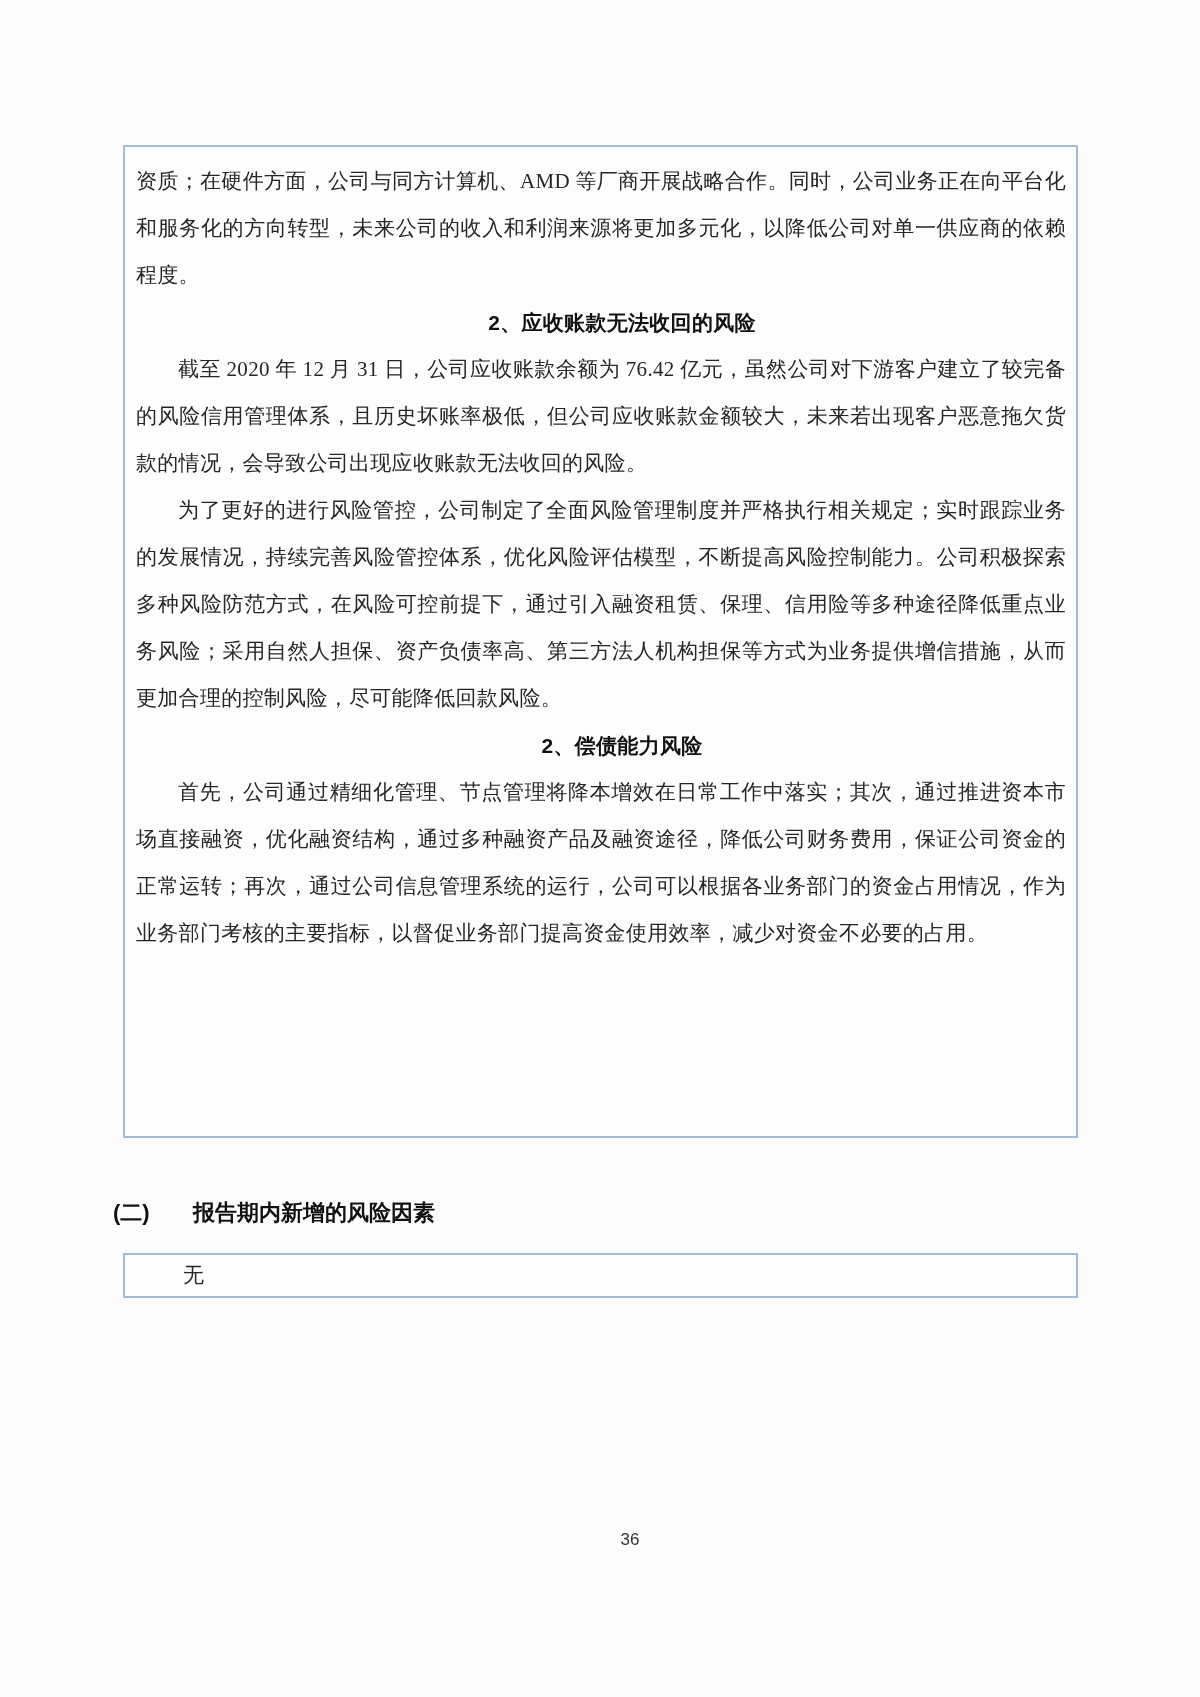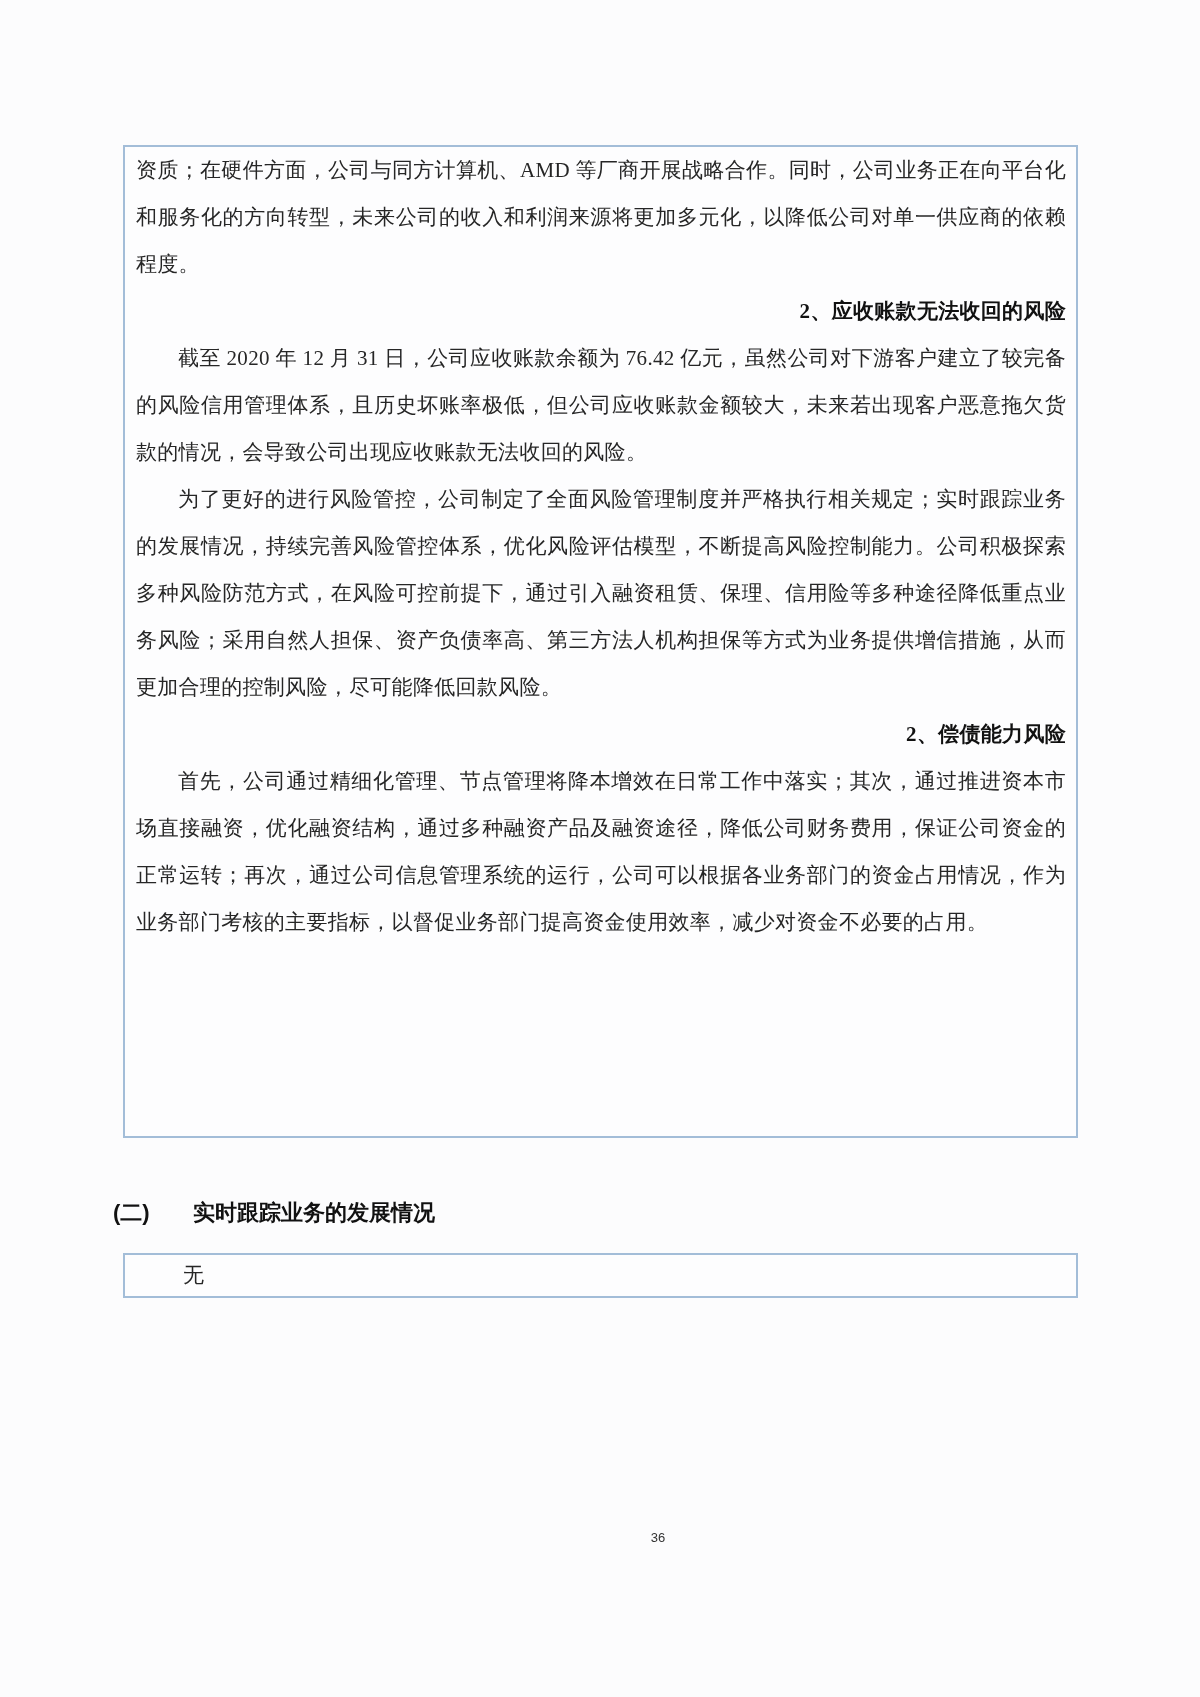--- a/index.html
+++ b/index.html
@@ -14,36 +14,36 @@
   }
   .risk-box {
     position: absolute;
     left: 123px;
     top: 145px;
     width: 955px;
     height: 993px;
     box-sizing: border-box;
     border: 2px solid #a3bdd8;
     background: #fdfdfe;
-    padding: 0 10px 0 11px;
+    padding: 11px 10px 0 11px;
     overflow: hidden;
   }
   .para {
     margin: 0;
     font-size: 21px;
     line-height: 47px;
     text-align: justify;
     letter-spacing: 0.3px;
   }
   .para.heading {
-    font-family: Liberation Serif, serif;
+    font-family: Liberation Sans, sans-serif;
     font-weight: bold;
     color: #111111;
     text-indent: 42px;
-    text-align: right;
+    text-align: center;
   }
   .para.indent { text-indent: 42px; }
   .section-heading {
     position: absolute;
     left: 113px;
     top: 1196px;
     width: 965px;
     font-family: "Liberation Sans", "DejaVu Sans", sans-serif;
     font-weight: bold;
     font-size: 22px;
@@ -64,46 +64,46 @@
     border: 2px solid #a3bdd8;
     background: #fdfdfe;
     font-size: 21px;
     line-height: 41px;
     padding-left: 58px;
     color: #262626;
   }
   .page-number {
     position: absolute;
     top: 1530px;
-    left: 588px;
+    left: 560px;
     width: 140px;
     text-align: center;
     font-family: "Liberation Sans", "DejaVu Sans", sans-serif;
-    font-size: 13px;
+    font-size: 17px;
     color: #333333;
   }
 </style>
 </head>
 <body>
 
 <div class="page">
 
   <div class="risk-box">
     <div>
         <p class="para body">资质；在硬件方面，公司与同方计算机、AMD 等厂商开展战略合作。同时，公司业务正在向平台化和服务化的方向转型，未来公司的收入和利润来源将更加多元化，以降低公司对单一供应商的依赖程度。</p>
         <p class="para heading indent">2、应收账款无法收回的风险</p>
         <p class="para body indent">截至 2020 年 12 月 31 日，公司应收账款余额为 76.42 亿元，虽然公司对下游客户建立了较完备的风险信用管理体系，且历史坏账率极低，但公司应收账款金额较大，未来若出现客户恶意拖欠货款的情况，会导致公司出现应收账款无法收回的风险。</p>
         <p class="para body indent">为了更好的进行风险管控，公司制定了全面风险管理制度并严格执行相关规定；实时跟踪业务的发展情况，持续完善风险管控体系，优化风险评估模型，不断提高风险控制能力。公司积极探索多种风险防范方式，在风险可控前提下，通过引入融资租赁、保理、信用险等多种途径降低重点业务风险；采用自然人担保、资产负债率高、第三方法人机构担保等方式为业务提供增信措施，从而更加合理的控制风险，尽可能降低回款风险。</p>
         <p class="para heading indent">2、偿债能力风险</p>
         <p class="para body indent">首先，公司通过精细化管理、节点管理将降本增效在日常工作中落实；其次，通过推进资本市场直接融资，优化融资结构，通过多种融资产品及融资途径，降低公司财务费用，保证公司资金的正常运转；再次，通过公司信息管理系统的运行，公司可以根据各业务部门的资金占用情况，作为业务部门考核的主要指标，以督促业务部门提高资金使用效率，减少对资金不必要的占用。</p>
       </div>
   </div>
 
   <div class="section-heading">
-    <span class="section-label">(二)</span><span>实时跟踪业务的发展情况</span>
+    <span class="section-label">(二)</span><span>报告期内新增的风险因素</span>
   </div>
 
   <div class="empty-box">
     <span>无</span>
   </div>
 
   <div class="page-number">36</div>
 
 </div>
 

